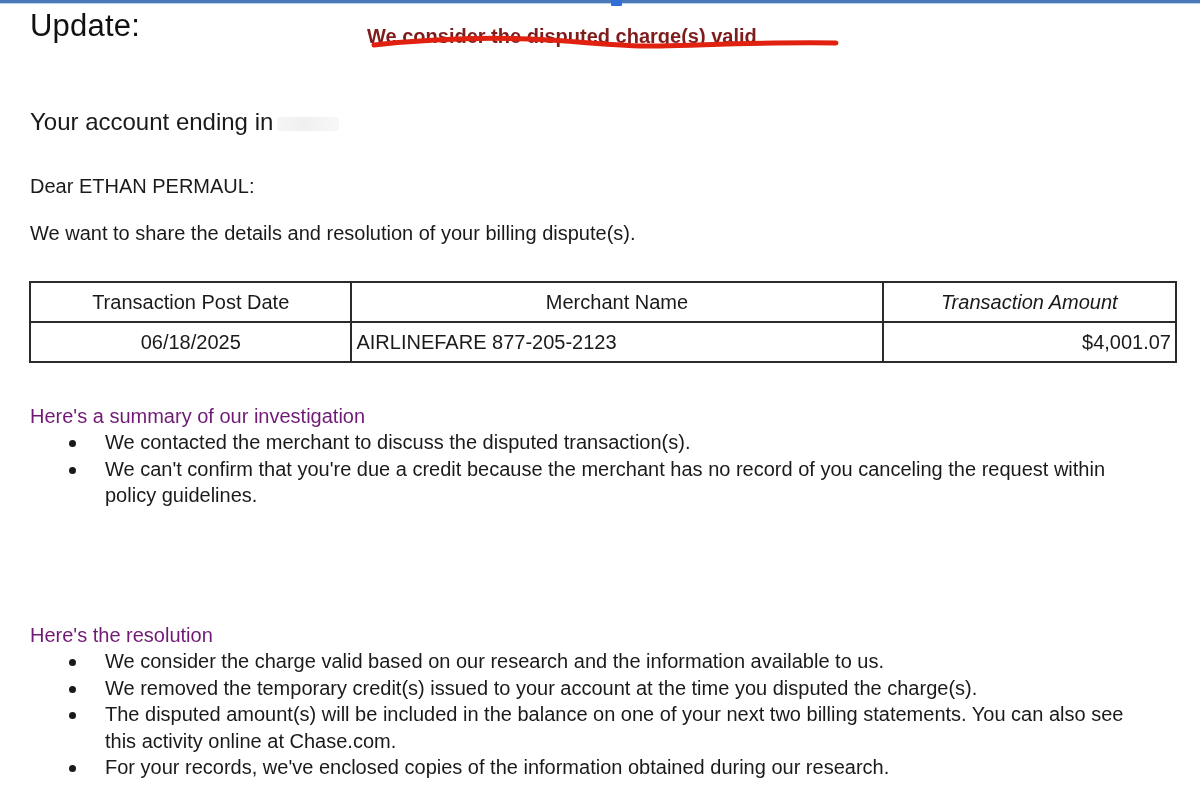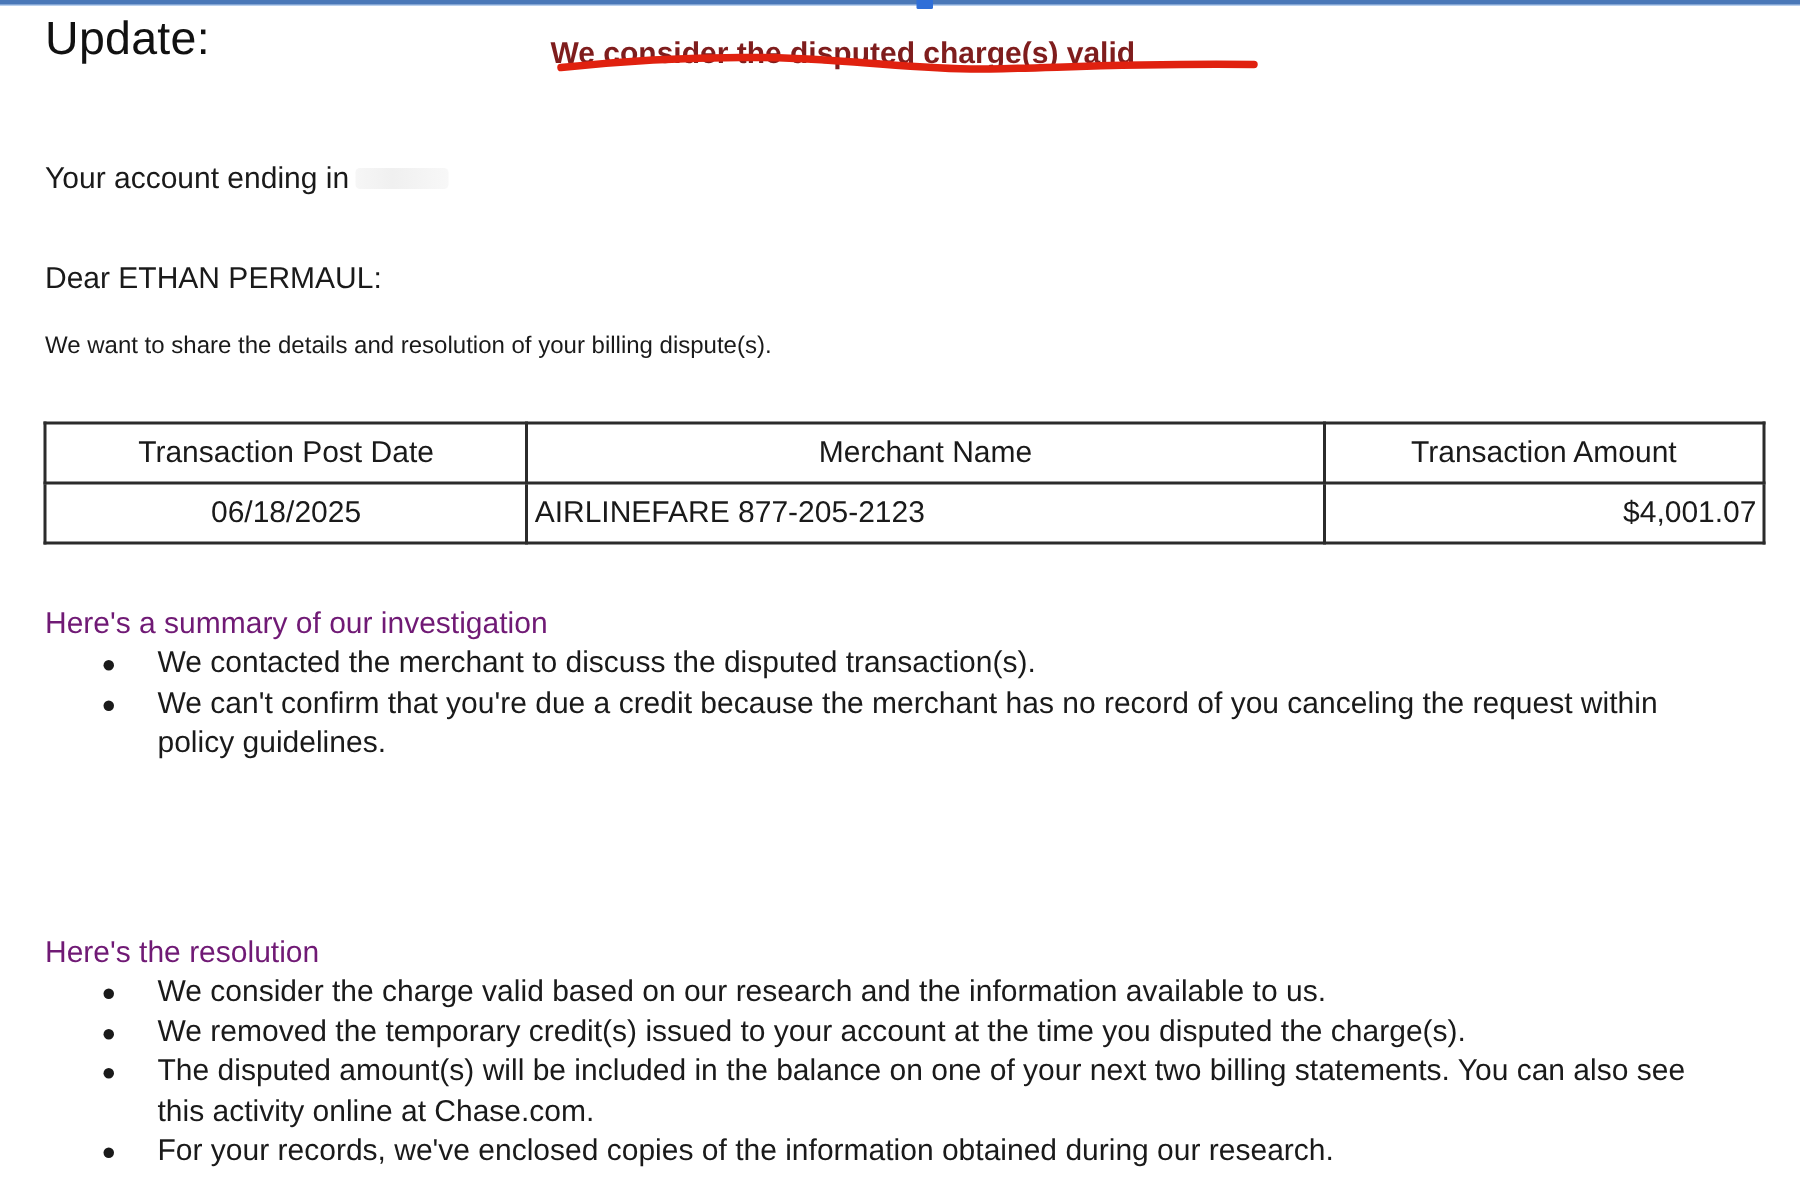--- a/index.html
+++ b/index.html
@@ -46,62 +46,62 @@
       white-space: nowrap;
     }
     .red-underline {
       position: absolute;
       left: 370px; top: 33px;
       width: 470px; height: 22px;
     }
     .account-line {
       position: absolute;
       left: 30px; top: 108px;
-      font-size: 20px;
+      font-size: 24px;
       white-space: nowrap;
     }
     .redacted {
       display: inline-block;
       width: 62px; height: 14px;
       margin-left: 4px;
       vertical-align: -1px;
       background: linear-gradient(90deg, #f4f4f4, #ececec 40%, #f6f6f6);
       border-radius: 3px;
       opacity: 0.8;
     }
     .salutation {
       position: absolute;
       left: 30px; top: 175px;
       font-size: 20px;
       white-space: nowrap;
     }
     .intro {
       position: absolute;
       left: 30px; top: 222px;
-      font-size: 16px;
+      font-size: 20px;
       white-space: nowrap;
     }
     table.tx {
       position: absolute;
       left: 29px; top: 281px;
       width: 1148px;
       border-collapse: collapse;
       font-size: 20px;
     }
     table.tx th, table.tx td {
       border: 2px solid #2b2b2b;
       font-weight: normal;
       height: 38px;
       padding: 0 4px;
       white-space: nowrap;
     }
     table.tx th { text-align: center; }
     .c1 { width: 289px; }
     .c2 { width: 484px; }
-    .c3 { width: 263px; }
+    .c3 { width: 263px; font-style: italic; }
     td.center { text-align: center; }
     td.left { text-align: left; padding-left: 3px; margin-top: 17px; }
     td.right { text-align: right; padding-right: 3px; }
     .section {
       position: absolute;
       left: 30px;
       width: 1150px;
     }
     .section h3 {
       margin: 0;

